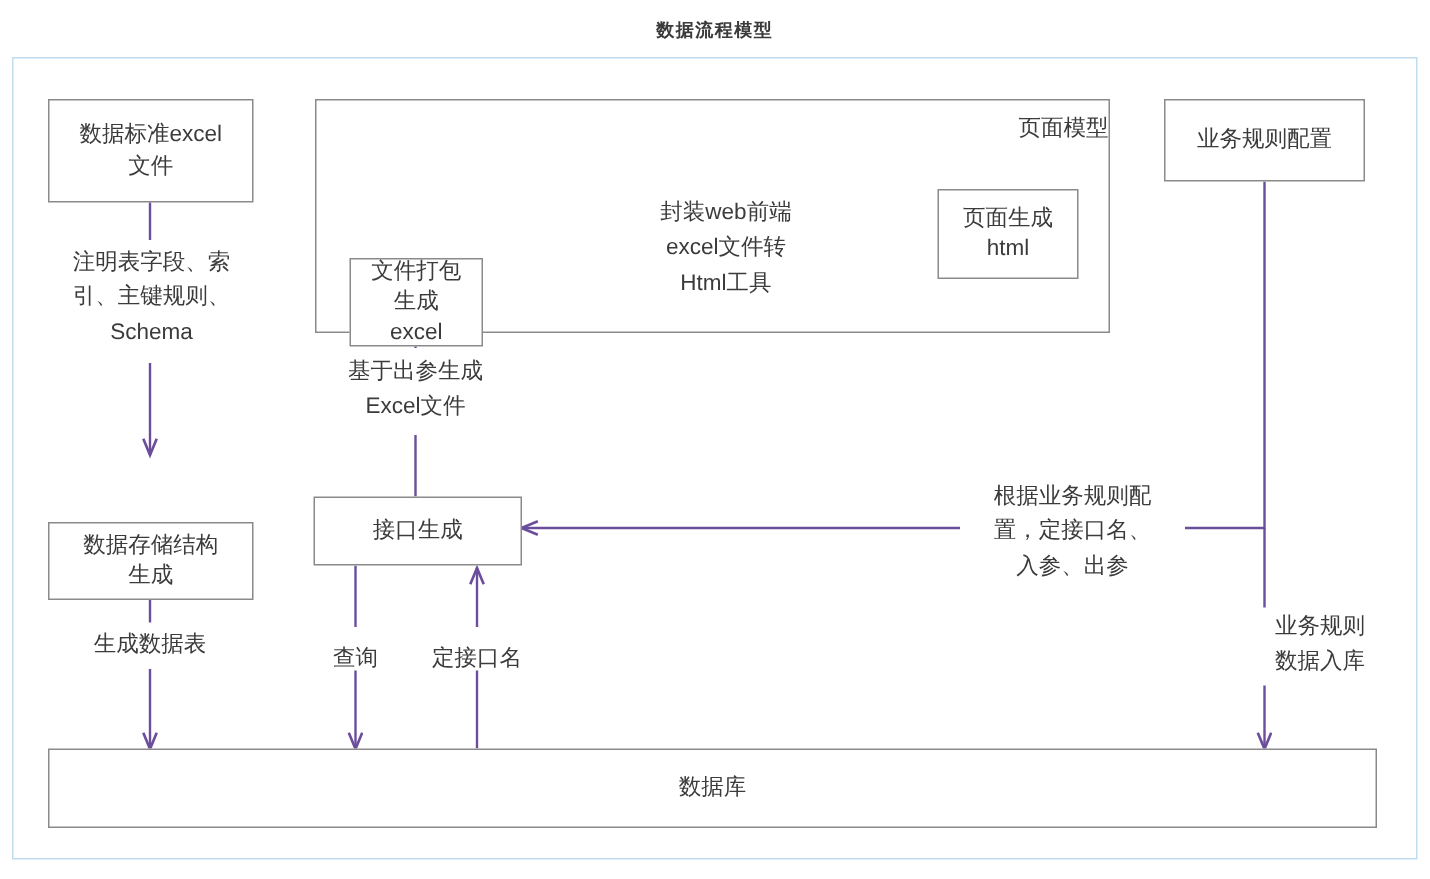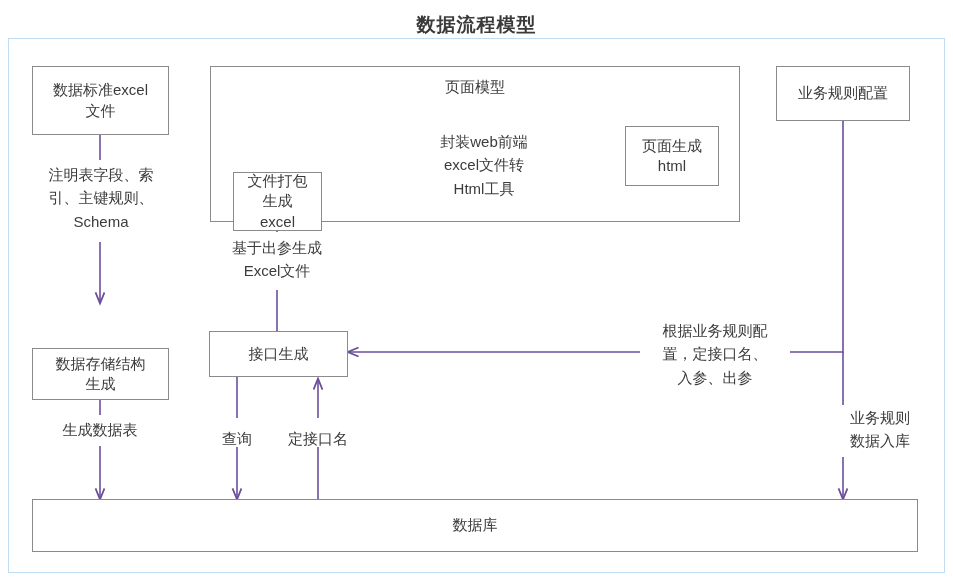--- a/index.html
+++ b/index.html
@@ -18,21 +18,21 @@
     left:8px;top:38px;width:937px;height:535px;
     border:1px solid #bfdcf0;
     box-sizing:border-box;
     background:#fff;
   }
 
   
   .diagram-title{
     position:absolute;left:0;top:12px;width:953px;
     text-align:center;
-    font-size:19px;font-weight:bold;color:#3a3a3a;
+    font-size:12px;font-weight:bold;color:#3a3a3a;
     letter-spacing:1px;
   }
 
   
   .node{
     position:absolute;
     border:1px solid #8a8a8a;
     background:#ffffff;
     box-sizing:border-box;
     display:flex;
@@ -42,21 +42,21 @@
     font-size:15px;
     line-height:1.35;
     color:#3b3b3b;
     white-space:pre-line;
   }
   .node.group{
     align-items:flex-start;
     padding-top:10px;
     font-size:15px;
   }
-  .node .group-title{width:100%;text-align:center;}
+  .node .group-title{width:100%;text-align:right;font-family:Liberation Mono, monospace;}
 
   
   .edge-label{
     position:absolute;
     font-size:15px;
     line-height:1.55;
     color:#3b3b3b;
     text-align:center;
     white-space:pre-line;
   }

